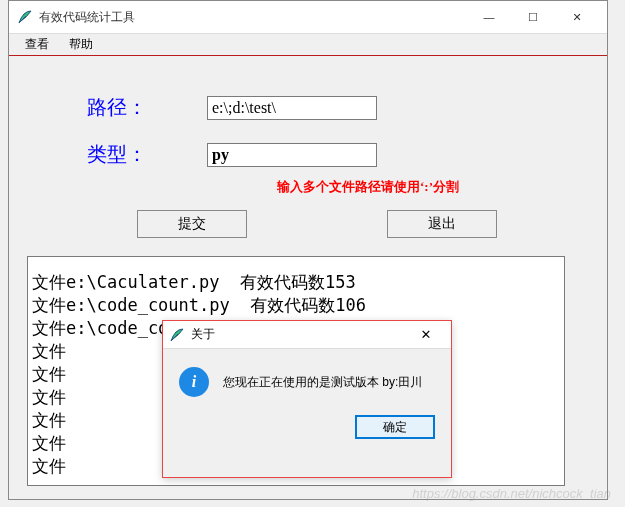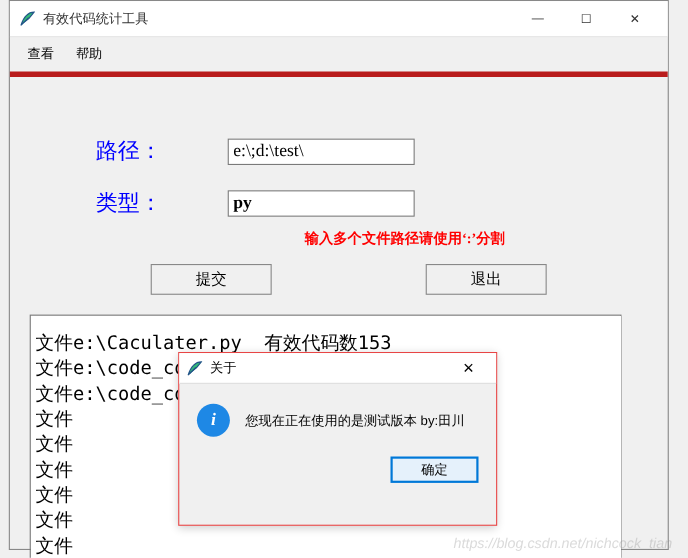--- a/index.html
+++ b/index.html
@@ -35,36 +35,36 @@
       font-size: 12px;
       color: #333;
     }
     .win-controls { display: flex; }
     .win-btn {
       width: 44px; height: 28px;
       display: flex; align-items: center; justify-content: center;
       font-size: 11px; color: #333;
     }
     .menubar {
-      height: 36px;
+      height: 22px;
       display: flex;
       align-items: center;
       padding: 0 6px;
       font-size: 12px;
-      border-bottom: 5px solid #b91c1c;
+      border-bottom: 1px solid #b91c1c;
       background: #f0f0f0;
     }
     .menu-item { padding: 2px 10px; }
     .content { padding: 10px 18px; position: relative; }
     .form-row {
       display: flex;
       align-items: center;
       margin-top: 20px;
     }
-    .form-row.first { margin-top: 44px; align-items: center; }
+    .form-row.first { margin-top: 28px; align-items: center; }
     .form-label {
       width: 180px;
       text-align: center;
       color: #0000ff;
       font-size: 20px;
       font-family: SimSun, serif;
     }
     .form-input {
       width: 170px;
       height: 24px;

